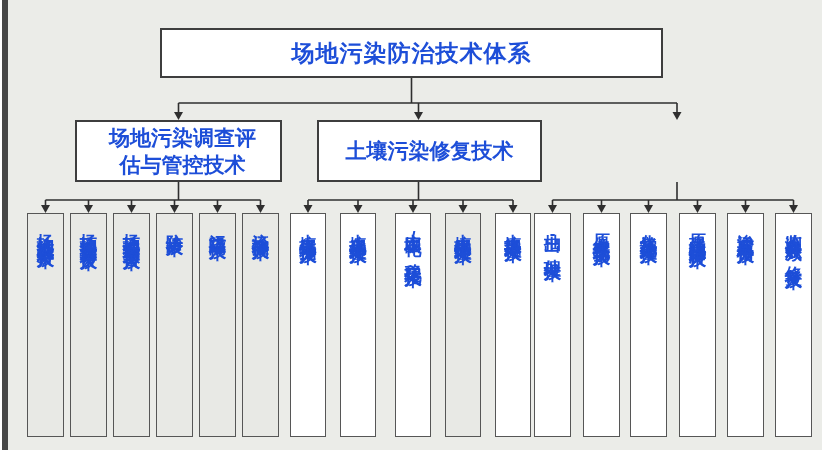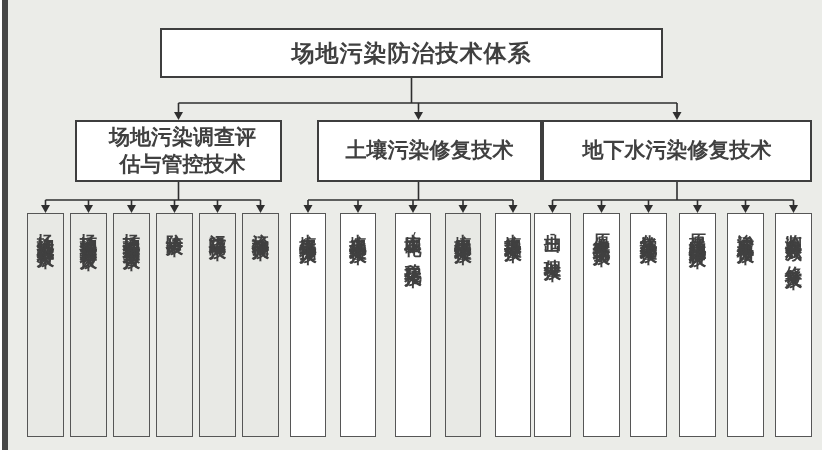--- a/index.html
+++ b/index.html
@@ -1,22 +1,22 @@
 <!DOCTYPE html>
 <html><head>
 <meta charset="utf-8">
 <style>
   html, body { margin: 0; padding: 0; background: #ffffff; }
   #canvas {
     position: relative;
     width: 828px; height: 453px;
     background: #ffffff;
     overflow: hidden;
-    font-family: Liberation Serif, serif;
-    color: #404040;
+    font-family: Liberation Sans, sans-serif;
+    color: #1d4ed8;
   }
   #panel {
     position: absolute; left: 8px; top: 0; width: 814px; height: 450px;
     background: #ebece8;
   }
   #edge-strip {
     position: absolute; left: 2px; top: 0; width: 6px; height: 450px;
     background: #474747;
   }
   #connectors { position: absolute; left: 0; top: 0; width: 828px; height: 453px; }
@@ -101,23 +101,20 @@
   <div class="box root-box">
     <span>场地污染防治技术体系</span>
   </div>
 
   <div class="box branch-box" id="branch-0">
     <span class="wrap">场地污染调查评估与管控技术</span>
   </div>
   <div class="box branch-box" id="branch-1">
     <span>土壤污染修复技术</span>
   </div>
-  <div class="box branch-box" id="branch-2">
-    <span>地下水污染修复技术</span>
-  </div>
 
   <div class="box leaf shaded" id="leaf-0-0">
     <span>场地污染机理分析技术</span>
   </div>
   <div class="box leaf shaded" id="leaf-0-1">
     <span>场地环境调查与评价技术</span>
   </div>
   <div class="box leaf shaded" id="leaf-0-2">
     <span>场地环境管理与预警技术</span>
   </div>

